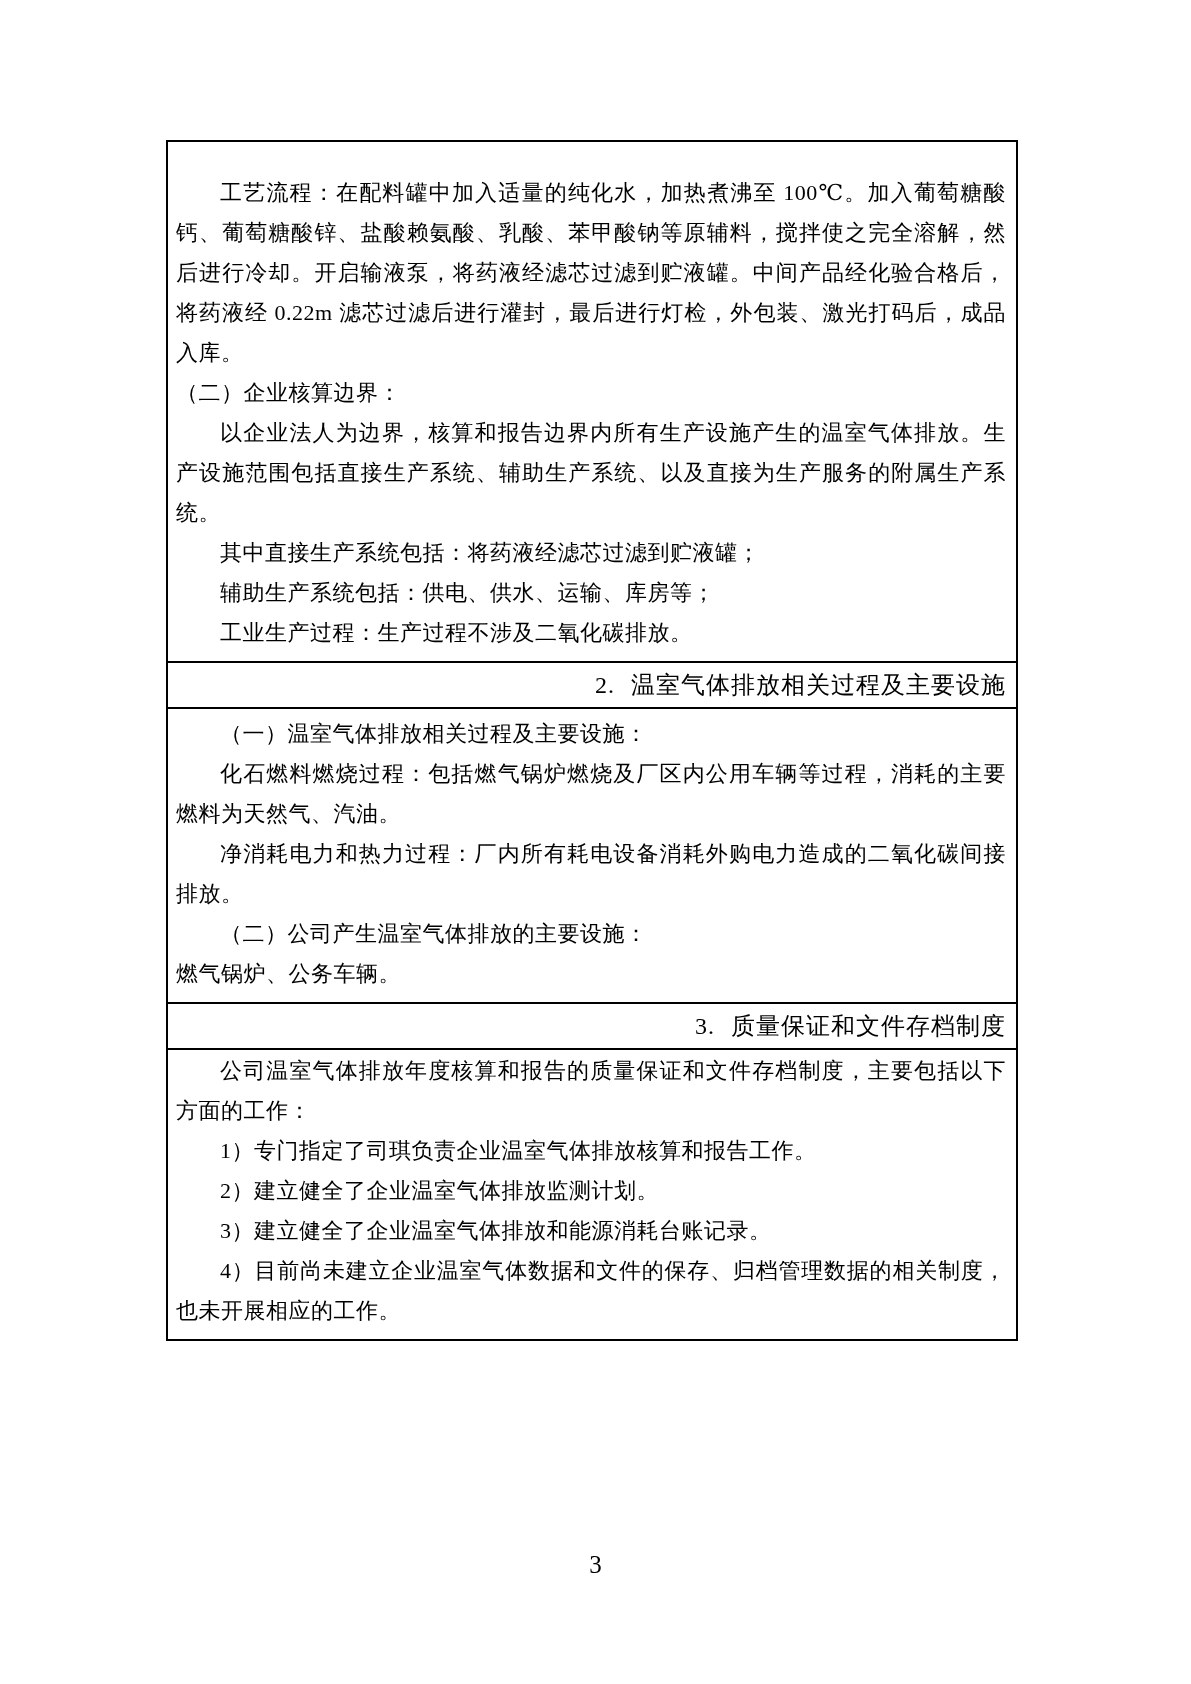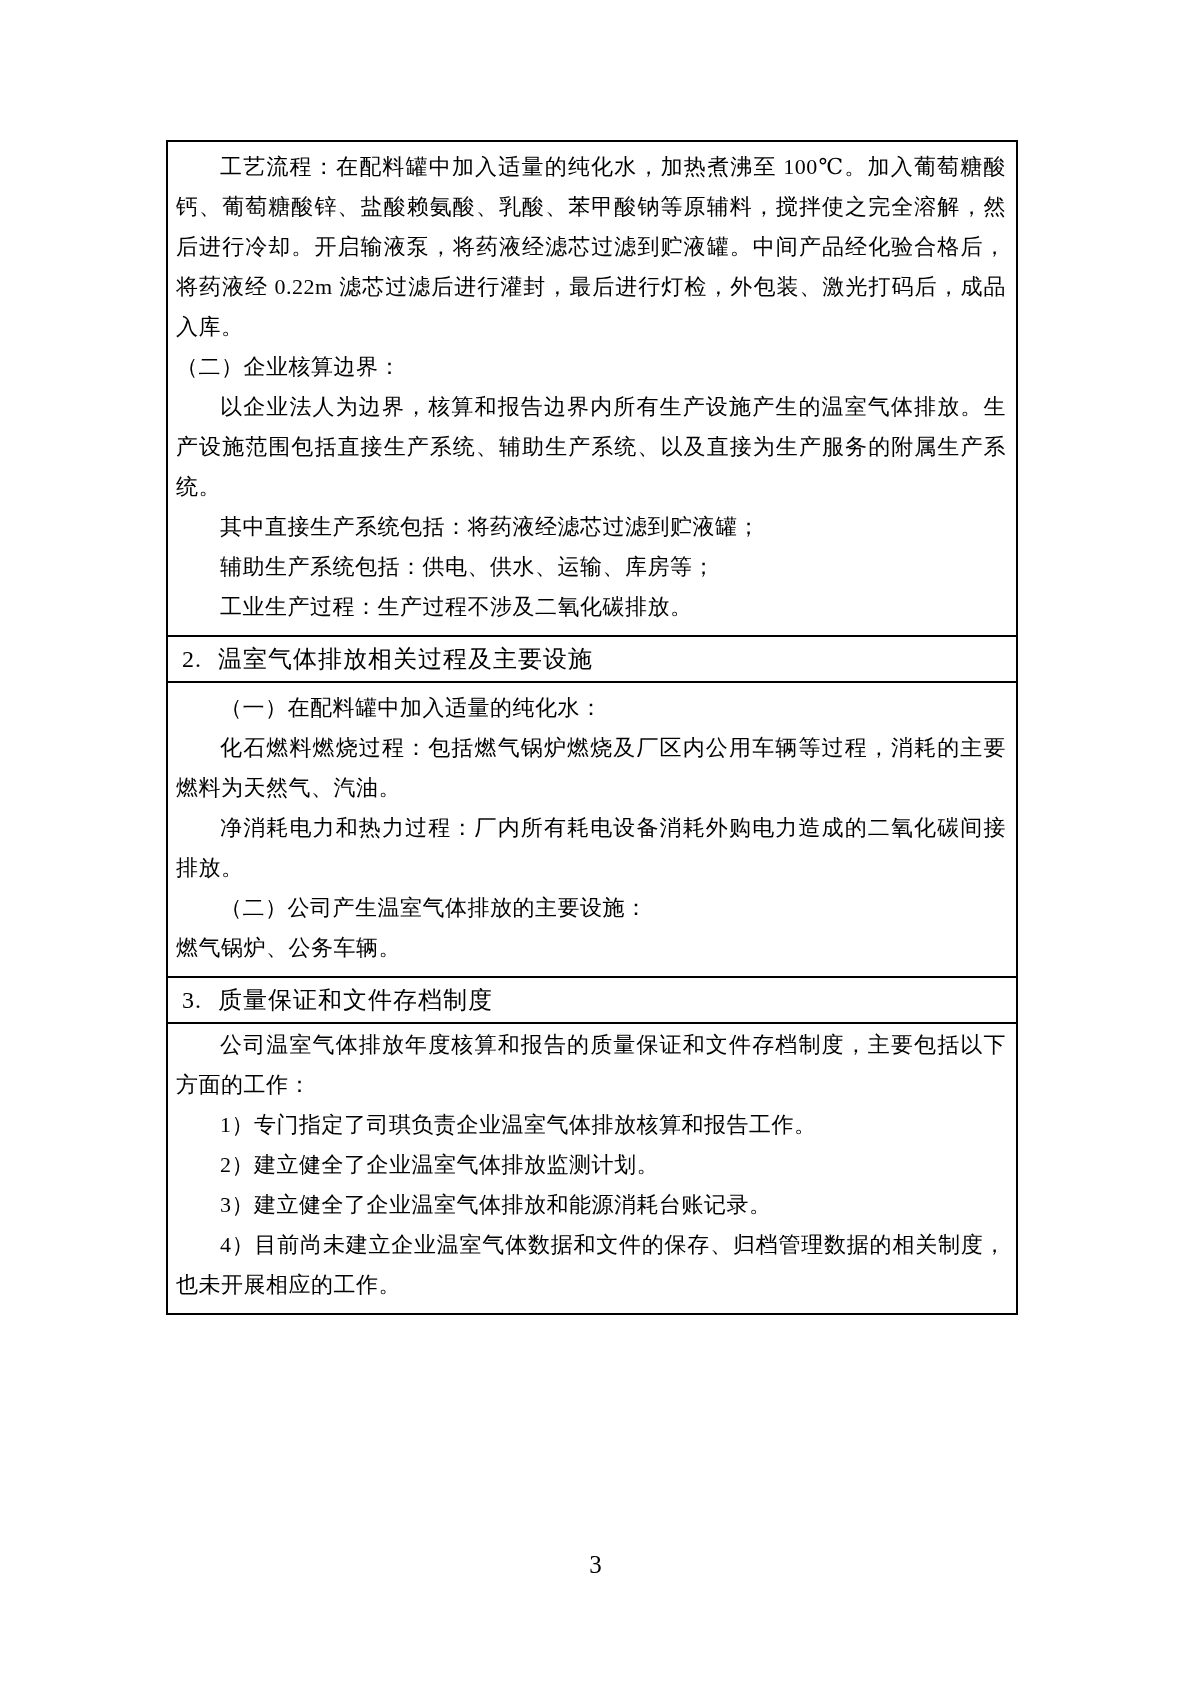--- a/index.html
+++ b/index.html
@@ -23,39 +23,41 @@
     box-sizing: border-box;
     background: #ffffff;
   }
   .row {
     border-top: 2px solid #000000;
     padding: 5px 10px 8px 8px;
     box-sizing: border-box;
   }
   .row:first-child {
     border-top: none;
+    margin-top: 26px;
   }
   .para {
     margin: 0;
     font-size: 22px;
     line-height: 40px;
     text-align: justify;
     letter-spacing: 0.5px;
   }
   .indent {
     text-indent: 44px;
   }
   .bold {
     font-weight: normal;
   }
   .sec-header {
     font-size: 24px;
     line-height: 34px;
-    padding: 5px 10px 5px 14px;
+    padding: 5px 10px 5px 20px;
     letter-spacing: 1px;
+    text-align: right;
   }
   .sec-num {
     display: inline-block;
     margin-right: 16px;
   }
   .sec-body-pad {
     padding-top: 1px;
   }
   .footer-page {
     position: absolute;
@@ -79,21 +81,21 @@
     <p class="para indent">其中直接生产系统包括：将药液经滤芯过滤到贮液罐；</p>
     <p class="para indent">辅助生产系统包括：供电、供水、运输、库房等；</p>
     <p class="para indent">工业生产过程：生产过程不涉及二氧化碳排放。</p>
   </div>
 
   <div class="row sec-header">
     <span class="sec-num">2.</span><span>温室气体排放相关过程及主要设施</span>
   </div>
 
   <div class="row">
-    <p class="para indent">（一）在配料罐中加入适量的纯化水：</p>
+    <p class="para indent">（一）温室气体排放相关过程及主要设施：</p>
     <p class="para indent">化石燃料燃烧过程：包括燃气锅炉燃烧及厂区内公用车辆等过程，消耗的主要燃料为天然气、汽油。</p>
     <p class="para indent">净消耗电力和热力过程：厂内所有耗电设备消耗外购电力造成的二氧化碳间接排放。</p>
     <p class="para indent">（二）公司产生温室气体排放的主要设施：</p>
     <p class="para">燃气锅炉、公务车辆。</p>
   </div>
 
   <div class="row sec-header">
     <span class="sec-num">3.</span><span>质量保证和文件存档制度</span>
   </div>
 

